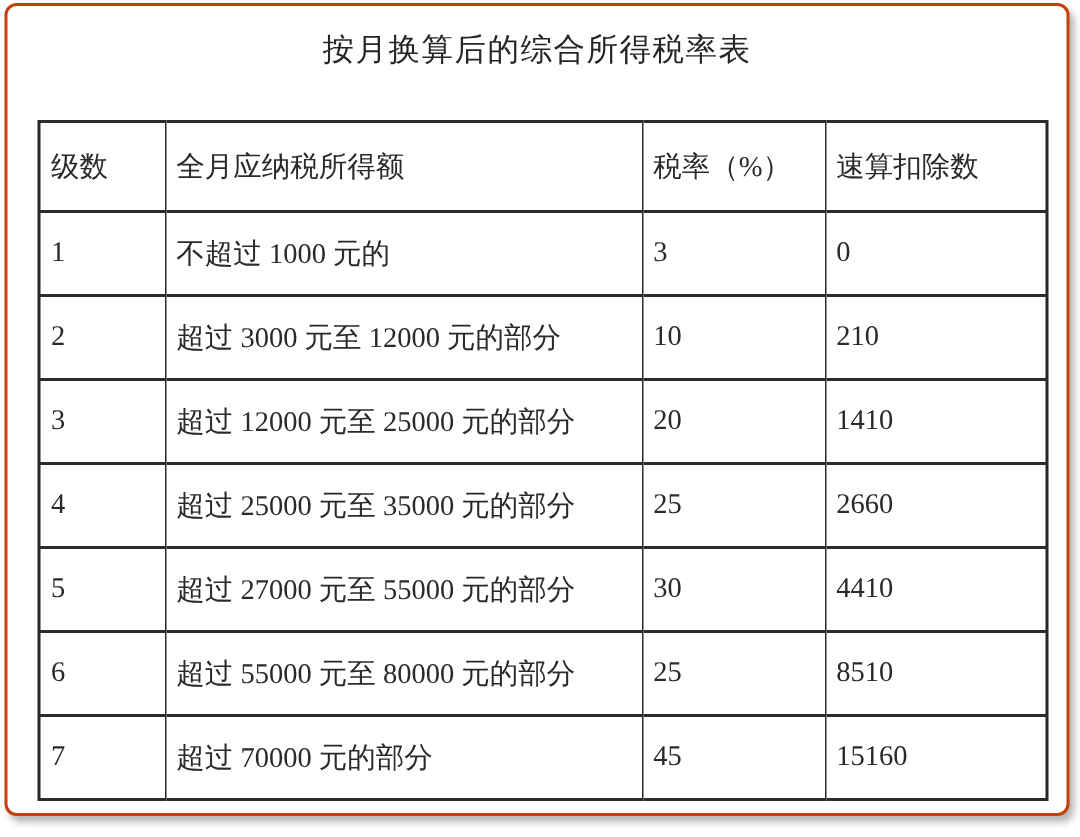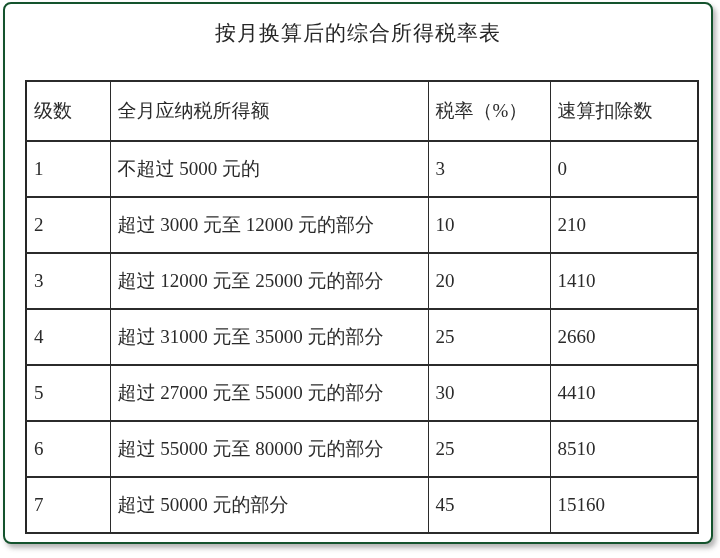--- a/index.html
+++ b/index.html
@@ -15,21 +15,21 @@
     overflow: hidden;
   }
   .card {
     position: absolute;
     left: 3px;
     top: 2px;
     width: 710px;
     height: 542px;
     box-sizing: border-box;
     background: #ffffff;
-    border: 2px solid #14532d;
+    border: 2px solid #c2410c;
     border-radius: 8px;
     box-shadow: 3px 4px 5px rgba(90, 90, 90, 0.45);
   }
   .doc-title {
     position: absolute;
     left: 0;
     right: 0;
     top: 15px;
     text-align: center;
     font-size: 21px;
@@ -86,56 +86,56 @@
       <tr>
         <th>级数</th>
         <th>全月应纳税所得额</th>
         <th>税率（%）</th>
         <th>速算扣除数</th>
       </tr>
     </thead>
     <tbody>
       <tr>
         <td>1</td>
-        <td>不超过 5000 元的</td>
+        <td>不超过 1000 元的</td>
         <td>3</td>
         <td>0</td>
       </tr>
       <tr>
         <td>2</td>
         <td>超过 3000 元至 12000 元的部分</td>
         <td>10</td>
         <td>210</td>
       </tr>
       <tr>
         <td>3</td>
         <td>超过 12000 元至 25000 元的部分</td>
         <td>20</td>
         <td>1410</td>
       </tr>
       <tr>
         <td>4</td>
-        <td>超过 31000 元至 35000 元的部分</td>
+        <td>超过 25000 元至 35000 元的部分</td>
         <td>25</td>
         <td>2660</td>
       </tr>
       <tr>
         <td>5</td>
         <td>超过 27000 元至 55000 元的部分</td>
         <td>30</td>
         <td>4410</td>
       </tr>
       <tr>
         <td>6</td>
         <td>超过 55000 元至 80000 元的部分</td>
         <td>25</td>
         <td>8510</td>
       </tr>
       <tr>
         <td>7</td>
-        <td>超过 50000 元的部分</td>
+        <td>超过 70000 元的部分</td>
         <td>45</td>
         <td>15160</td>
       </tr>
     </tbody>
   </table>
 
 </div>
 
 </body></html>

